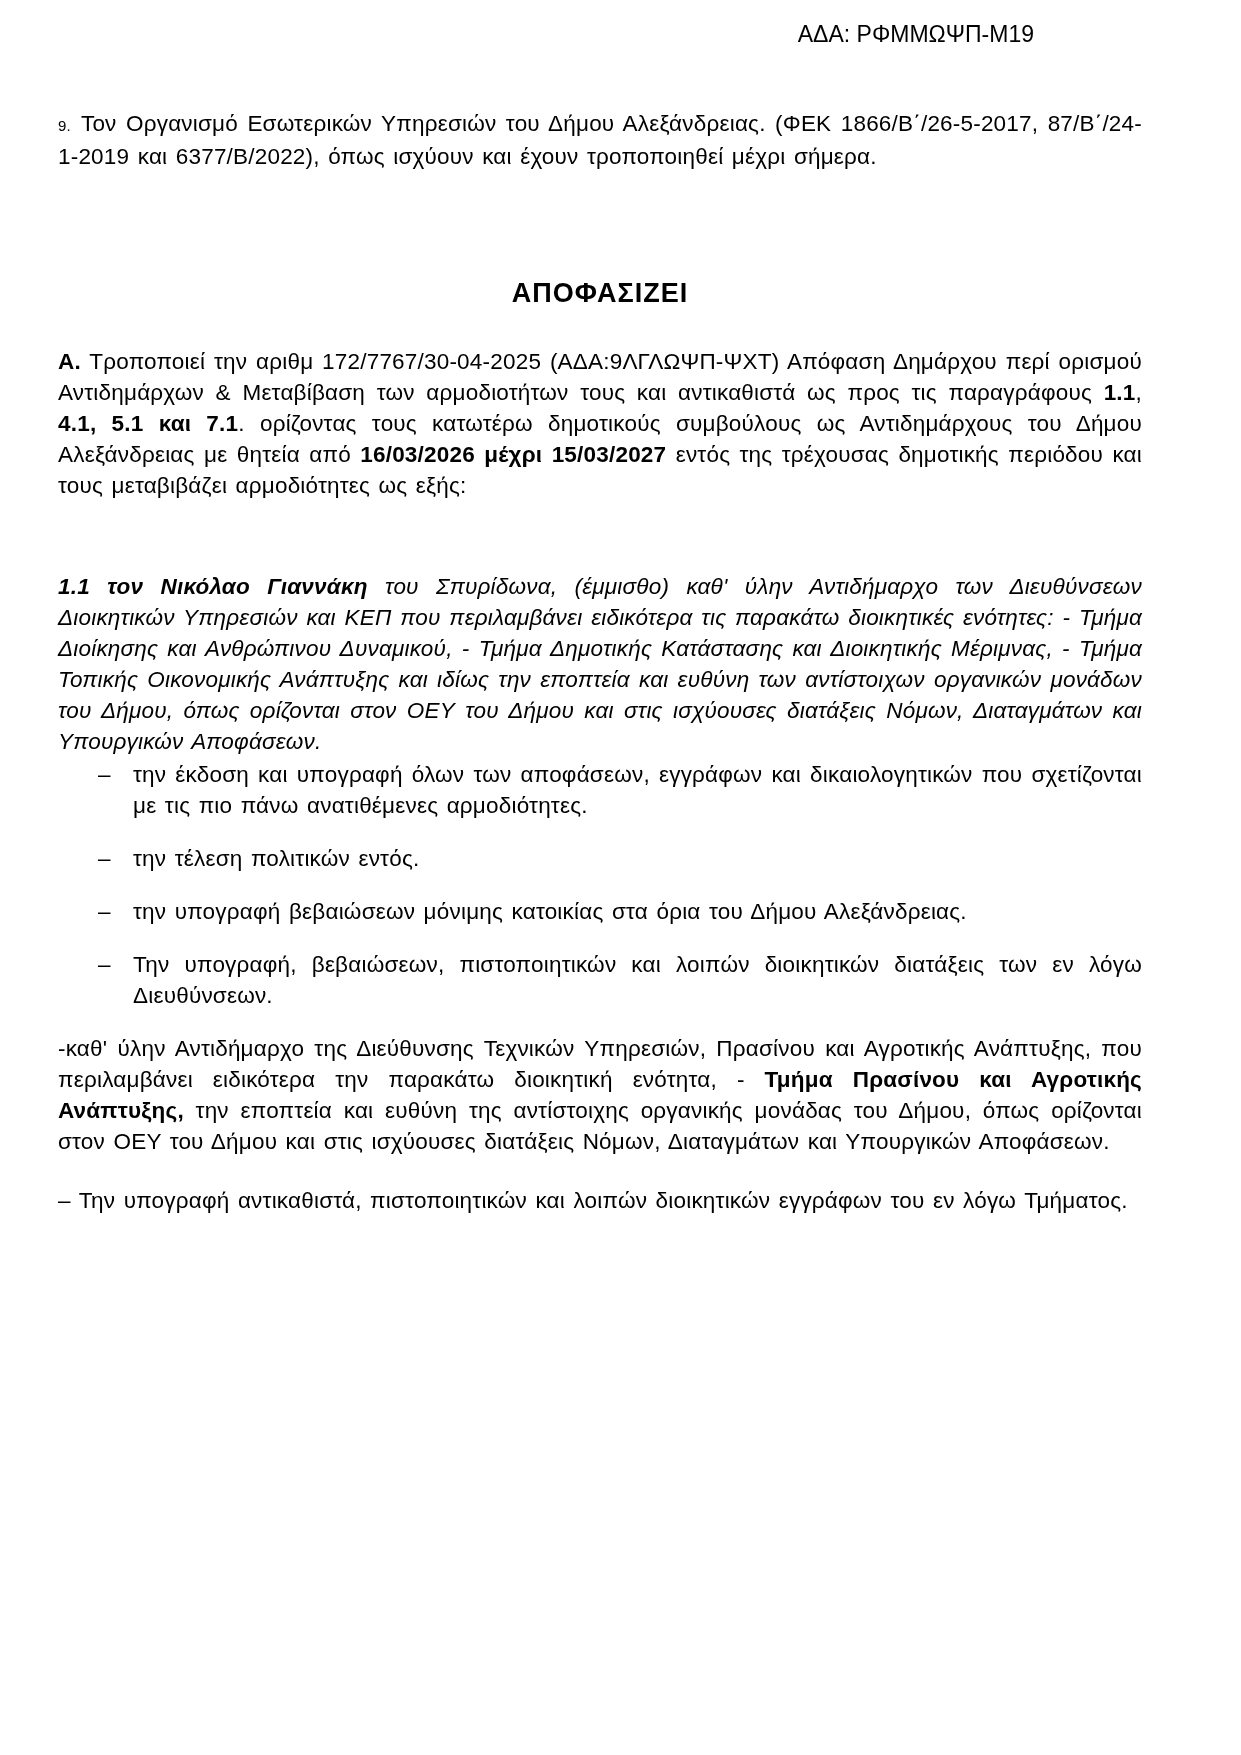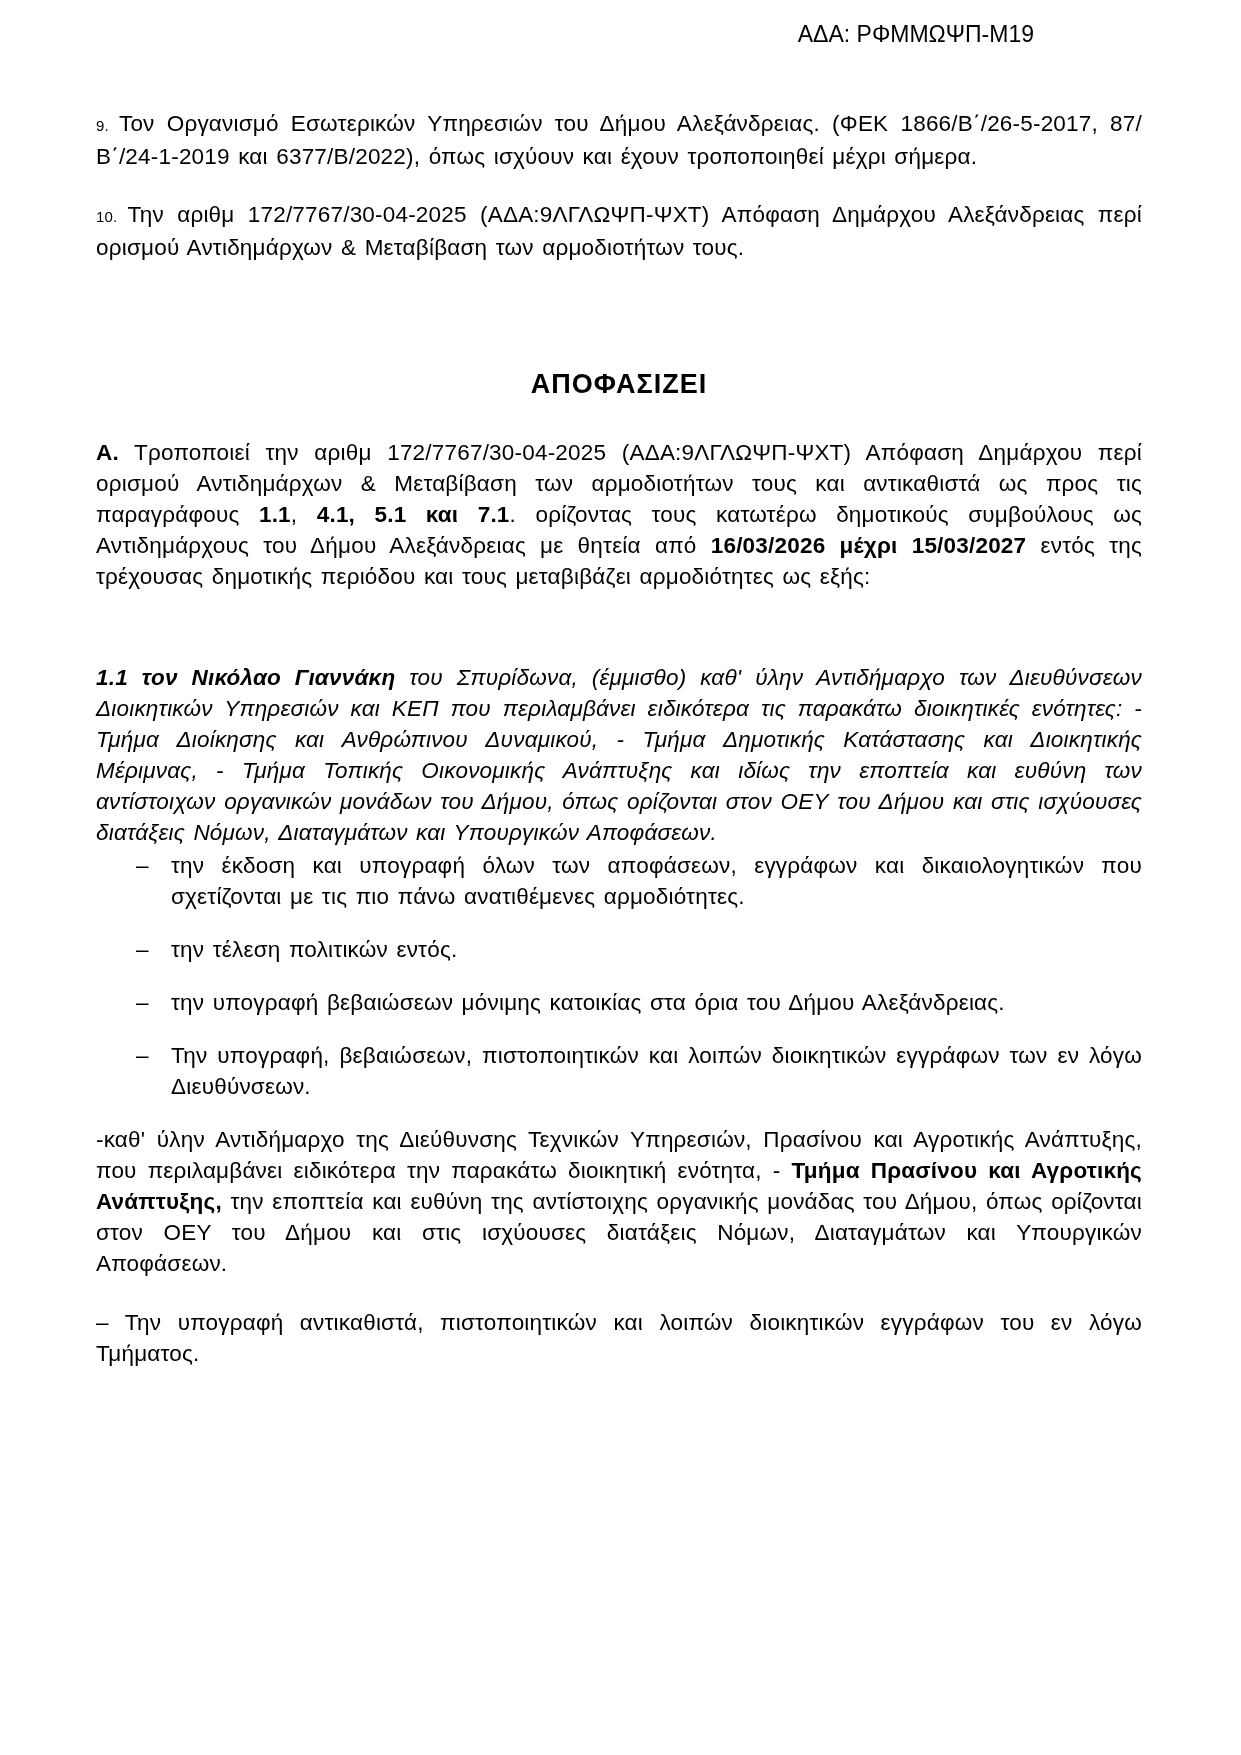--- a/index.html
+++ b/index.html
@@ -17,21 +17,21 @@
     overflow: hidden;
   }
   .ada {
     padding-top: 21px;
     padding-right: 207px;
     text-align: right;
     font-size: 23px;
     line-height: 27px;
   }
   .content {
-    padding-left: 96px;
+    padding-left: 58px;
     padding-right: 99px;
   }
   p { margin: 0; }
   .body-text {
     font-size: 22.5px;
     line-height: 31px;
     text-align: justify;
     word-spacing: 2px;
     letter-spacing: 0.2px;
   }
@@ -71,21 +71,20 @@
 <body>
 
 <div class="page">
 
   <div class="ada">ΑΔΑ: ΡΦΜΜΩΨΠ-Μ19</div>
 
   <div class="content">
 
     <p class="body-text item item-9"><span class="num">9.</span><span>Τον Οργανισμό Εσωτερικών Υπηρεσιών του Δήμου Αλεξάνδρειας. (ΦΕΚ 1866/Β΄/26-5-2017, 87/Β΄/24-1-2019 και 6377/Β/2022), όπως ισχύουν και έχουν τροποποιηθεί μέχρι σήμερα.</span></p>
 
-    <p class="body-text item"><span class="num">10.</span><span>Την αριθμ 172/7767/30-04-2025 (ΑΔΑ:9ΛΓΛΩΨΠ-ΨΧΤ) Απόφαση Δημάρχου Αλεξάνδρειας περί ορισμού Αντιδημάρχων &amp; Μεταβίβαση των αρμοδιοτήτων τους.</span></p>
 
     <div class="heading">ΑΠΟΦΑΣΙΖΕΙ</div>
 
     <p class="body-text para-a"><span class="b">Α.</span><span> Τροποποιεί την αριθμ 172/7767/30-04-2025 (ΑΔΑ:9ΛΓΛΩΨΠ-ΨΧΤ) Απόφαση Δημάρχου περί ορισμού Αντιδημάρχων &amp; Μεταβίβαση των αρμοδιοτήτων τους και αντικαθιστά ως προς τις παραγράφους </span><span class="b">1.1</span><span>, </span><span class="b">4.1, 5.1 και 7.1</span><span>. ορίζοντας τους κατωτέρω δημοτικούς συμβούλους ως Αντιδημάρχους του Δήμου Αλεξάνδρειας με θητεία από </span><span class="b">16/03/2026 μέχρι 15/03/2027</span><span> εντός της τρέχουσας δημοτικής περιόδου και τους μεταβιβάζει αρμοδιότητες ως εξής:</span></p>
 
     <p class="body-text para-11"><span class="b">1.1 τον Νικόλαο Γιαννάκη</span><span> του Σπυρίδωνα, (έμμισθο) καθ' ύλην Αντιδήμαρχο των Διευθύνσεων  Διοικητικών Υπηρεσιών και ΚΕΠ που περιλαμβάνει ειδικότερα τις παρακάτω διοικητικές ενότητες: - Τμήμα Διοίκησης και Ανθρώπινου Δυναμικού, - Τμήμα Δημοτικής Κατάστασης και Διοικητικής Μέριμνας, - Τμήμα Τοπικής Οικονομικής Ανάπτυξης και ιδίως την εποπτεία και ευθύνη των αντίστοιχων οργανικών μονάδων του Δήμου, όπως ορίζονται στον ΟΕΥ του Δήμου και στις ισχύουσες διατάξεις Νόμων, Διαταγμάτων και Υπουργικών Αποφάσεων.</span></p>
 
     <div class="duties">
 
       <div class="duty">
@@ -98,21 +97,21 @@
         <span class="dtext body-text">την τέλεση πολιτικών εντός.</span>
       </div>
 
       <div class="duty">
         <span class="dash">–</span>
         <span class="dtext body-text">την υπογραφή βεβαιώσεων μόνιμης κατοικίας  στα όρια του Δήμου Αλεξάνδρειας.</span>
       </div>
 
       <div class="duty">
         <span class="dash">–</span>
-        <span class="dtext body-text">Την υπογραφή,  βεβαιώσεων, πιστοποιητικών και λοιπών διοικητικών εγγράφων των εν λόγω Διευθύνσεων.</span>
+        <span class="dtext body-text">Την υπογραφή,  βεβαιώσεων, πιστοποιητικών και λοιπών διοικητικών διατάξεις των εν λόγω Διευθύνσεων.</span>
       </div>
 
     </div>
 
     <p class="body-text para-tech"><span>-καθ' ύλην Αντιδήμαρχο της Διεύθυνσης Τεχνικών Υπηρεσιών, Πρασίνου και Αγροτικής Ανάπτυξης, που περιλαμβάνει ειδικότερα την παρακάτω διοικητική ενότητα, - </span><span class="b">Τμήμα Πρασίνου και Αγροτικής Ανάπτυξης,</span><span>  την εποπτεία και ευθύνη της αντίστοιχης οργανικής μονάδας του Δήμου, όπως ορίζονται στον ΟΕΥ του Δήμου και στις ισχύουσες διατάξεις Νόμων, Διαταγμάτων και Υπουργικών Αποφάσεων.</span></p>
 
 
     <p class="body-text para-sign">–  Την υπογραφή  αντικαθιστά, πιστοποιητικών και λοιπών διοικητικών εγγράφων του  εν λόγω Τμήματος.</p>
 
   </div>

